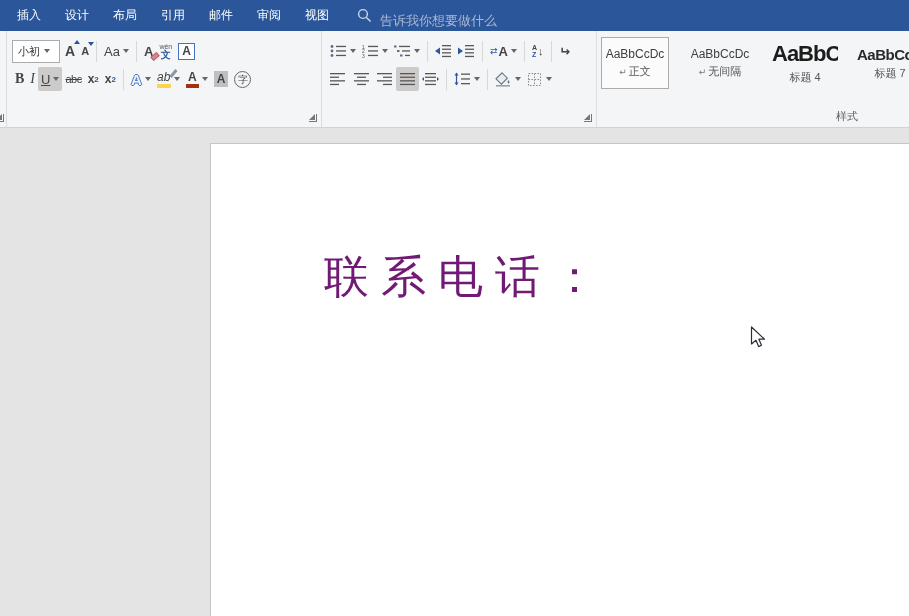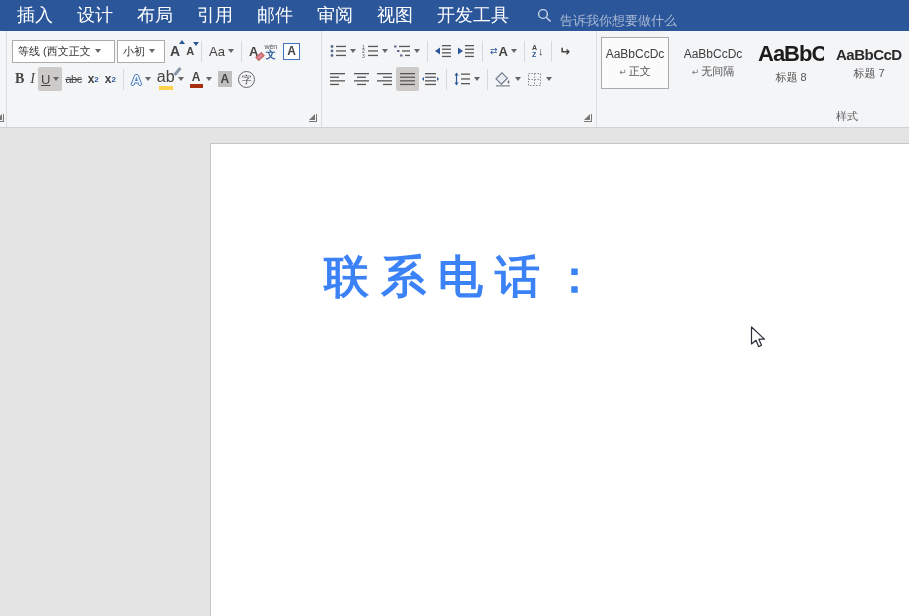--- a/index.html
+++ b/index.html
@@ -2,21 +2,21 @@
 <html><head>
 <meta charset="utf-8">
 <style>
   * { margin:0; padding:0; box-sizing:border-box; }
   body { background:#fff; font-family:"Liberation Sans","DejaVu Sans",sans-serif; }
   .screen { position:relative; width:909px; height:616px; overflow:hidden; background:#e4e4e4; }
 
   
   .tabbar { position:absolute; top:0; left:0; right:0; height:31px; background:#2b579a;
             display:flex; align-items:center; padding-left:5px; }
-  .tab { color:#fff; font-size:18px; line-height:31px; padding:0 12px; cursor:default; }
+  .tab { color:#fff; font-size:12px; line-height:31px; padding:0 12px; cursor:default; }
   .search-box { display:flex; align-items:center; margin-left:16px; }
   .search-box .ph { color:#a9b8d4; font-size:13px; margin-left:8px;margin-top:10px; }
 
   
   .ribbon { position:absolute; top:31px; left:0; right:0; height:97px; background:#f4f5f7;
             border-bottom:1px solid #d2d2d2; display:flex; overflow:hidden; }
   .group { position:relative; height:100%; border-right:1px solid #dcdddf; flex:none; }
   .group-label { position:absolute; bottom:3px; left:0; right:0; text-align:center;
                  font-size:11px; color:#5f5f5f; }
   .launcher { position:absolute; bottom:5px; right:4px; width:8px; height:8px;
@@ -58,95 +58,90 @@
               padding:0 3px; line-height:15px; background:#fff; }
   .b-bold { font-weight:bold; font-family:"Liberation Serif",serif; font-size:14px; }
   .b-italic { font-style:italic; font-family:"Liberation Serif",serif; font-size:14px; }
   .b-under { text-decoration:underline; font-size:13px; }
   .b-strike { text-decoration:line-through; font-size:11px; letter-spacing:-0.5px; }
   .xscript { font-size:12px; font-weight:bold; }
   .xscript sub,.xscript sup { color:#2b579a; font-size:8px; }
   .fx-a { font-size:15px; font-weight:bold; color:#eaf1fa;
           text-shadow:-1px 0 #4a7ebb,1px 0 #4a7ebb,0 -1px #4a7ebb,0 1px #4a7ebb; }
   .hl { display:flex; flex-direction:column; align-items:center; line-height:1; position:relative; }
-  .hl .t { font-size:16px; color:#444; }
+  .hl .t { font-size:12px; color:#444; font-style:italic; }
   .hl .bar { width:14px; height:4px; background:#ffd34d; margin-top:1px; }
   .hl .pen { position:absolute; right:-4px; top:-2px; width:3px; height:9px; background:#8a97a8;
              transform:rotate(40deg); }
   .fc { display:flex; flex-direction:column; align-items:center; line-height:1; }
   .fc .t { font-size:12px; font-weight:bold; color:#444; }
   .fc .bar { width:13px; height:4px; background:#a5300f; margin-top:1px; }
   .shade-a { font-size:12px; font-weight:bold; color:#444; background:#bfbfbf; padding:0 3px; line-height:16px; }
   .enclose { font-size:10px; color:#444; border:1px solid #666; border-radius:50%;
              width:17px; height:17px; line-height:15px; text-align:center; }
   .asian { display:flex; align-items:center; line-height:1; }
   .asian .ar { font-size:9px; color:#2b579a; margin-right:1px; }
   .asian .aa { font-size:13px; font-weight:bold; color:#444; }
   .sort { display:flex; align-items:center; line-height:1; }
   .sort .az { display:flex; flex-direction:column; font-size:7px; font-weight:bold; }
   .sort .az .sa { color:#444; } .sort .az .sz { color:#2b579a; }
   .sort .dn { font-size:11px; color:#444; margin-left:1px; }
   .marks { font-size:13px; color:#444; font-weight:bold; transform:scaleX(-1); }
 
   
   .styles-strip { display:flex; padding:6px 4px 0; }
-  .style-card { width:68px; height:52px; margin-right:10px; flex:none; display:flex;
+  .style-card { width:68px; height:52px; margin-right:17px; flex:none; display:flex;
                 flex-direction:column; align-items:center; justify-content:center;
                 overflow:hidden; white-space:nowrap; border:1px solid transparent; cursor:default; }
   .style-card.on { background:#fbfbfb; border:1px solid #ababab; }
   .style-card .prev { font-size:12px; color:#404040; max-width:100%; overflow:hidden; }
   .style-card .nm { font-size:11px; color:#555; margin-top:3px; max-width:100%; overflow:hidden; }
   .style-card .nm .pc { font-size:9px; color:#777; margin-right:2px; }
   .card-h1 .prev { font-size:22px; font-weight:bold; color:#1c1c1c; letter-spacing:-1px; }
   .card-h2 .prev { font-size:15px; font-weight:bold; color:#2a2a2a; letter-spacing:-0.5px; }
 
   
   .docarea { position:absolute; top:129px; left:0; right:0; bottom:0; background:#e4e4e4; }
   .page { position:absolute; left:210px; top:14px; right:-20px; bottom:-20px; background:#fff;
           border:1px solid #c6c6c6; }
-  .doctext { position:absolute; left:113px; top:103px; font-size:45px; color:#3b82f6;
-             letter-spacing:12px; white-space:nowrap;font-weight:bold; }
+  .doctext { position:absolute; left:113px; top:103px; font-size:45px; color:#701a75;
+             letter-spacing:12px; white-space:nowrap; }
   .cursor { position:absolute; left:750px; top:326px; }
 </style>
 </head>
 <body>
 
 <div class="screen">
 
   <div class="tabbar">
     <span class="tab">插入</span>
     <span class="tab">设计</span>
     <span class="tab">布局</span>
     <span class="tab">引用</span>
     <span class="tab">邮件</span>
     <span class="tab">审阅</span>
     <span class="tab">视图</span>
-    <span class="tab">开发工具</span>
     <div class="search-box">
       <svg width="15" height="15" viewBox="0 0 15 15">
         <circle cx="6" cy="6" r="4.4" fill="none" stroke="#ccd6e8" stroke-width="1.4"></circle>
         <line x1="9.4" y1="9.4" x2="13.6" y2="13.6" stroke="#ccd6e8" stroke-width="1.4"></line>
       </svg>
       <span class="ph">告诉我你想要做什么</span>
     </div>
   </div>
 
   <div class="ribbon">
 
     <div class="group stub">
       <span class="launcher"></span>
     </div>
 
     <div class="group" style="width:315px;">
       <div class="rows">
         <div class="rrow">
-          <div class="combo" style="width:103px;">
-            <span class="cv">等线 (西文正文</span>
-            <span class="caret"></span>
-          </div>
           <div class="combo" style="width:48px;">
             <span class="cv">小初</span>
             <span class="caret"></span>
           </div>
           <span class="btn">
             <span class="ga"><span>A</span><span class="tri-up"></span></span>
           </span>
           <span class="btn">
             <span class="ga small-a"><span>A</span><span class="tri-dn"></span></span>
           </span>
@@ -376,21 +371,21 @@
         <div class="style-card on">
           <span class="prev">AaBbCcDc</span>
           <span class="nm"><span class="pc">↵</span><span>正文</span></span>
         </div>
         <div class="style-card">
           <span class="prev">AaBbCcDc</span>
           <span class="nm"><span class="pc">↵</span><span>无间隔</span></span>
         </div>
         <div class="style-card card-h1">
           <span class="prev">AaBbCcDc</span>
-          <span class="nm"><span>标题 8</span></span>
+          <span class="nm"><span>标题 4</span></span>
         </div>
         <div class="style-card card-h2">
           <span class="prev">AaBbCcDc</span>
           <span class="nm"><span>标题 7</span></span>
         </div>
         <div class="style-card card-h2">
           <span class="prev">AaBbCcDc</span>
           <span class="nm"><span>标题 3</span></span>
         </div>
       </div>

